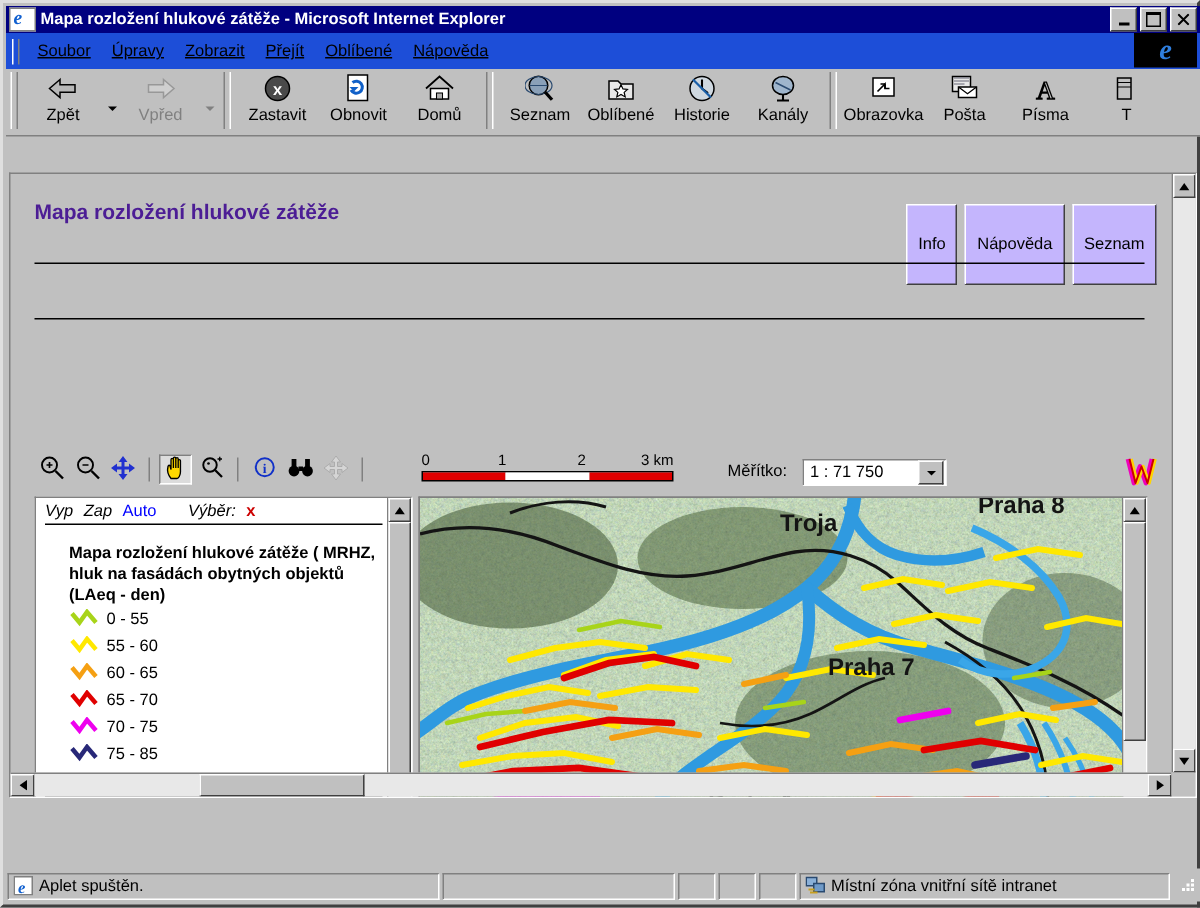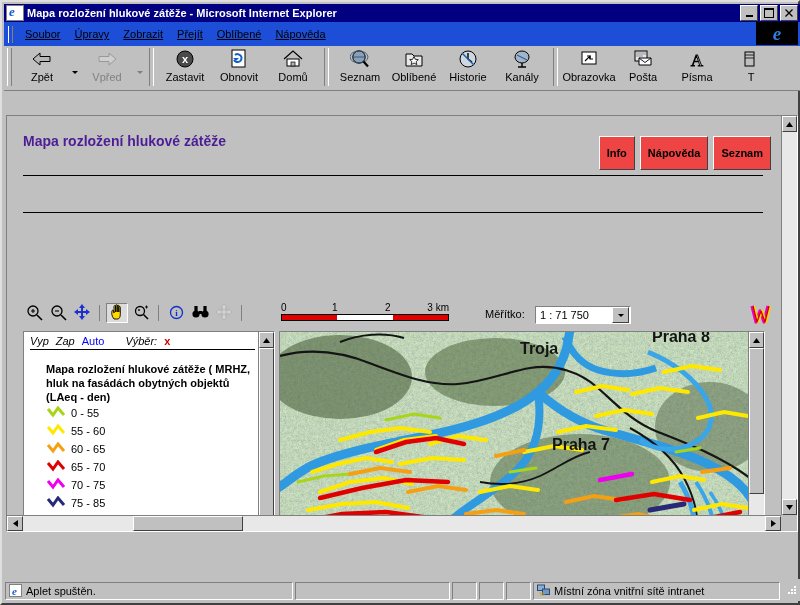--- a/index.html
+++ b/index.html
@@ -141,25 +141,24 @@
   }
   .page-inner { position: absolute; left: 0; top: 0; width: 774px; height: 399px; }
   .apptitle {
     position: absolute; left: 16px; top: 17px;
     font-size: 14px; font-weight: bold; color: #4c1d95;
     font-family: "Liberation Sans", sans-serif;
     text-align: right;
   }
   .hdr-buttons { position: absolute; right: 10px; top: 20px; display: flex; gap: 5px; }
   .hbtn {
-    background: #ef4444; padding: 10px 7px; font-size: 11px; color: #000;
+    background: #c4b5fd; padding: 20px 7px; font-size: 11px; color: #000;
     border-top: 1px solid #fff; border-left: 1px solid #fff;
     border-right: 1px solid #404040; border-bottom: 1px solid #404040;
     white-space: nowrap;
-    font-weight: bold;
   }
   .rule {
     position: absolute; left: 16px; width: 740px; height: 0;
     border-top: 1px solid #000;
   }
   
   .maptb { position: absolute; left: 16px; top: 186px; height: 22px; display: flex; align-items: center; gap: 2px; }
   .mtb {
     width: 22px; height: 20px; display: flex; align-items: center; justify-content: center;
     background: transparent; box-sizing: border-box;

